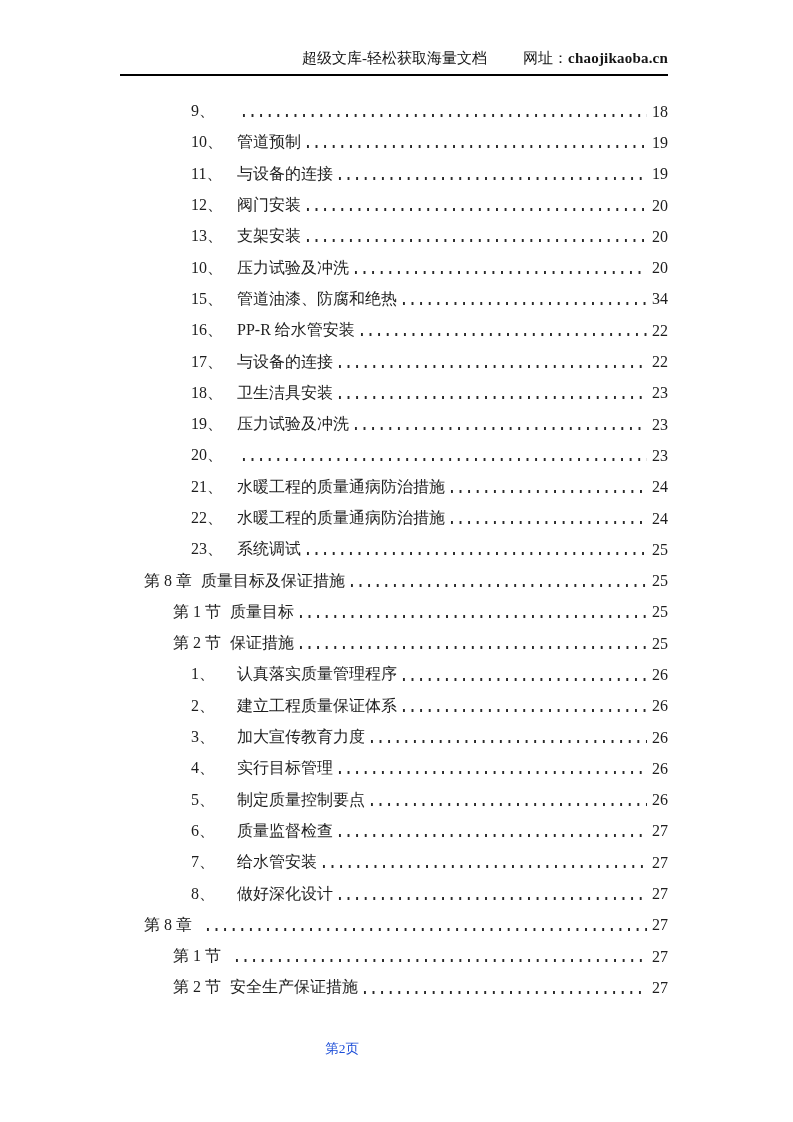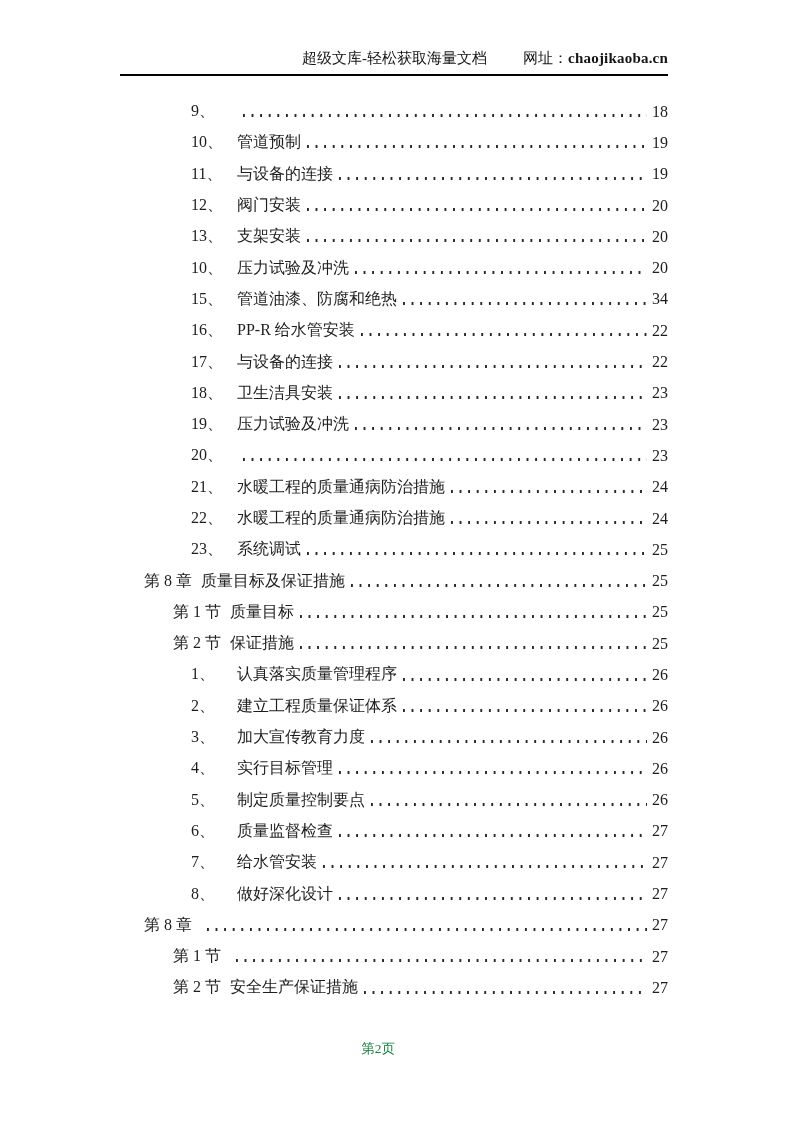--- a/index.html
+++ b/index.html
@@ -68,22 +68,21 @@
     background-position: 2px 18.2px;
   }
   .pagenum { flex: none; }
   .footer {
     position: absolute;
     top: 1040px;
     left: 0;
     width: 684px;
     text-align: center;
     font-size: 13.5px;
-    color: #15803d;
-    padding-left: 36px;
+    color: #1d4ed8;
   }
 </style>
 </head>
 <body>
 
 <div class="page">
 
   <div class="header">
     <span class="site">超级文库-轻松获取海量文档</span><span class="url-label">网址：</span><span class="url">chaojikaoba.cn</span>
   </div>

